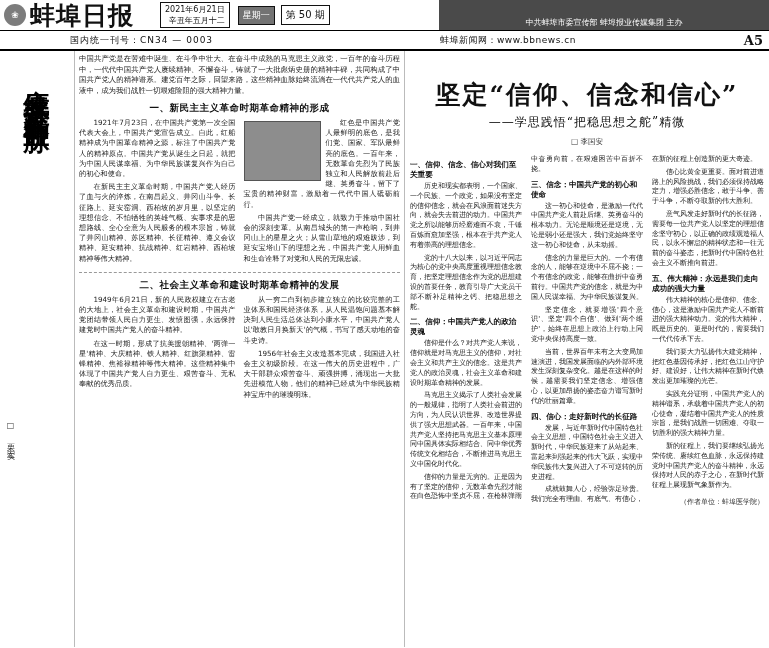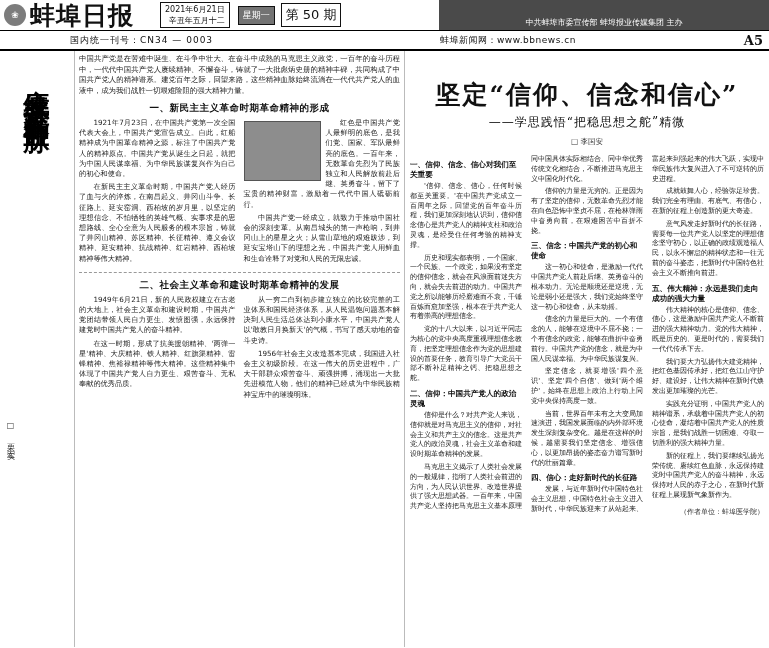--- a/index.html
+++ b/index.html
@@ -32,21 +32,21 @@
   }
   .date-block{
     border:1px solid #111;font-size:8px;line-height:11px;
     padding:1px 4px;margin-left:6px;text-align:right;white-space:nowrap;
   }
   .weekday{
     border:1px solid #111;background:#737373;color:#fff;font-size:9px;
     padding:2px 4px;margin-left:8px;white-space:nowrap;
   }
   .issue{
-    border:1px solid #111;font-size:13px;padding:2px 4px;margin-left:6px;white-space:nowrap;
+    border:1px solid #111;font-size:10px;padding:2px 4px;margin-left:6px;white-space:nowrap;
   }
   .masthead-right{
     position:absolute;right:0;top:0;height:30px;width:330px;
     background:#4a4a4a;color:#fff;font-size:8px;
     display:flex;align-items:flex-end;justify-content:center;
     padding-bottom:2px;box-sizing:border-box;
   }
   .masthead-right span{white-space:nowrap;}
 
   
@@ -173,38 +173,38 @@
       </div>
     </div>
 
     <div class="col col-right">
       <h1 class="big-head">坚定“信仰、信念和信心”</h1>
       <div class="sub-head">——学思践悟“把稳思想之舵”精微</div>
       <div class="byline">□ 李国安</div>
 
       <div class="rcols">
         <div class="rsec">一、信仰、信念、信心对我们至关重要</div>
-        <p class="rpara">'信仰、信念、信心，任何时候都至关重要。'在中国共产党成立一百周年之际，回望党的百年奋斗历程，我们更加深刻地认识到，信仰信念信心是共产党人的精神支柱和政治灵魂，是经受住任何考验的精神支撑。</p>
         <p class="rpara">历史和现实都表明，一个国家、一个民族、一个政党，如果没有坚定的信仰信念，就会在风浪面前迷失方向，就会失去前进的动力。中国共产党之所以能够历经磨难而不衰，千锤百炼而愈加坚强，根本在于共产党人有着崇高的理想信念。</p>
         <p class="rpara">党的十八大以来，以习近平同志为核心的党中央高度重视理想信念教育，把坚定理想信念作为党的思想建设的首要任务，教育引导广大党员干部不断补足精神之钙、把稳思想之舵。</p>
 
         <div class="rsec">二、信仰：中国共产党人的政治灵魂</div>
         <p class="rpara">信仰是什么？对共产党人来说，信仰就是对马克思主义的信仰，对社会主义和共产主义的信念。这是共产党人的政治灵魂，社会主义革命和建设时期革命精神的发展。</p>
         <p class="rpara">马克思主义揭示了人类社会发展的一般规律，指明了人类社会前进的方向，为人民认识世界、改造世界提供了强大思想武器。一百年来，中国共产党人坚持把马克思主义基本原理同中国具体实际相结合、同中华优秀传统文化相结合，不断推进马克思主义中国化时代化。</p>
         <p class="rpara">信仰的力量是无穷的。正是因为有了坚定的信仰，无数革命先烈才能在白色恐怖中坚贞不屈，在枪林弹雨中奋勇向前，在艰难困苦中百折不挠。</p>
 
         <div class="rsec">三、信念：中国共产党的初心和使命</div>
         <p class="rpara">这一初心和使命，是激励一代代中国共产党人前赴后继、英勇奋斗的根本动力。无论是顺境还是逆境，无论是弱小还是强大，我们党始终坚守这一初心和使命，从未动摇。</p>
         <p class="rpara">信念的力量是巨大的。一个有信念的人，能够在逆境中不屈不挠；一个有信念的政党，能够在曲折中奋勇前行。中国共产党的信念，就是为中国人民谋幸福、为中华民族谋复兴。</p>
         <p class="rpara">坚定信念，就要增强'四个意识'、坚定'四个自信'、做到'两个维护'，始终在思想上政治上行动上同党中央保持高度一致。</p>
         <p class="rpara">当前，世界百年未有之大变局加速演进，我国发展面临的内外部环境发生深刻复杂变化。越是在这样的时候，越需要我们坚定信念、增强信心，以更加昂扬的姿态奋力谱写新时代的壮丽篇章。</p>
 
         <div class="rsec">四、信心：走好新时代的长征路</div>
         <p class="rpara">发展，与近年新时代中国特色社会主义思想，中国特色社会主义进入新时代，中华民族迎来了从站起来、富起来到强起来的伟大飞跃，实现中华民族伟大复兴进入了不可逆转的历史进程。</p>
         <p class="rpara">成就鼓舞人心，经验弥足珍贵。我们完全有理由、有底气、有信心，在新的征程上创造新的更大奇迹。</p>
+        <p class="rpara">信心比黄金更重要。面对前进道路上的风险挑战，我们必须保持战略定力，增强必胜信念，敢于斗争、善于斗争，不断夺取新的伟大胜利。</p>
         <p class="rpara">意气风发走好新时代的长征路，需要每一位共产党人以坚定的理想信念坚守初心，以正确的政绩观造福人民，以永不懈怠的精神状态和一往无前的奋斗姿态，把新时代中国特色社会主义不断推向前进。</p>
 
         <div class="rsec">五、伟大精神：永远是我们走向成功的强大力量</div>
         <p class="rpara">伟大精神的核心是信仰、信念、信心，这是激励中国共产党人不断前进的强大精神动力。党的伟大精神，既是历史的、更是时代的，需要我们一代代传承下去。</p>
         <p class="rpara">我们要大力弘扬伟大建党精神，把红色基因传承好，把红色江山守护好、建设好，让伟大精神在新时代焕发出更加璀璨的光芒。</p>
         <p class="rpara">实践充分证明，中国共产党人的精神谱系，承载着中国共产党人的初心使命，凝结着中国共产党人的性质宗旨，是我们战胜一切困难、夺取一切胜利的强大精神力量。</p>
         <p class="rpara">新的征程上，我们要继续弘扬光荣传统、赓续红色血脉，永远保持建党时中国共产党人的奋斗精神，永远保持对人民的赤子之心，在新时代新征程上展现新气象新作为。</p>
         <div class="sign">（作者单位：蚌埠医学院）</div>
       </div>
     </div>

